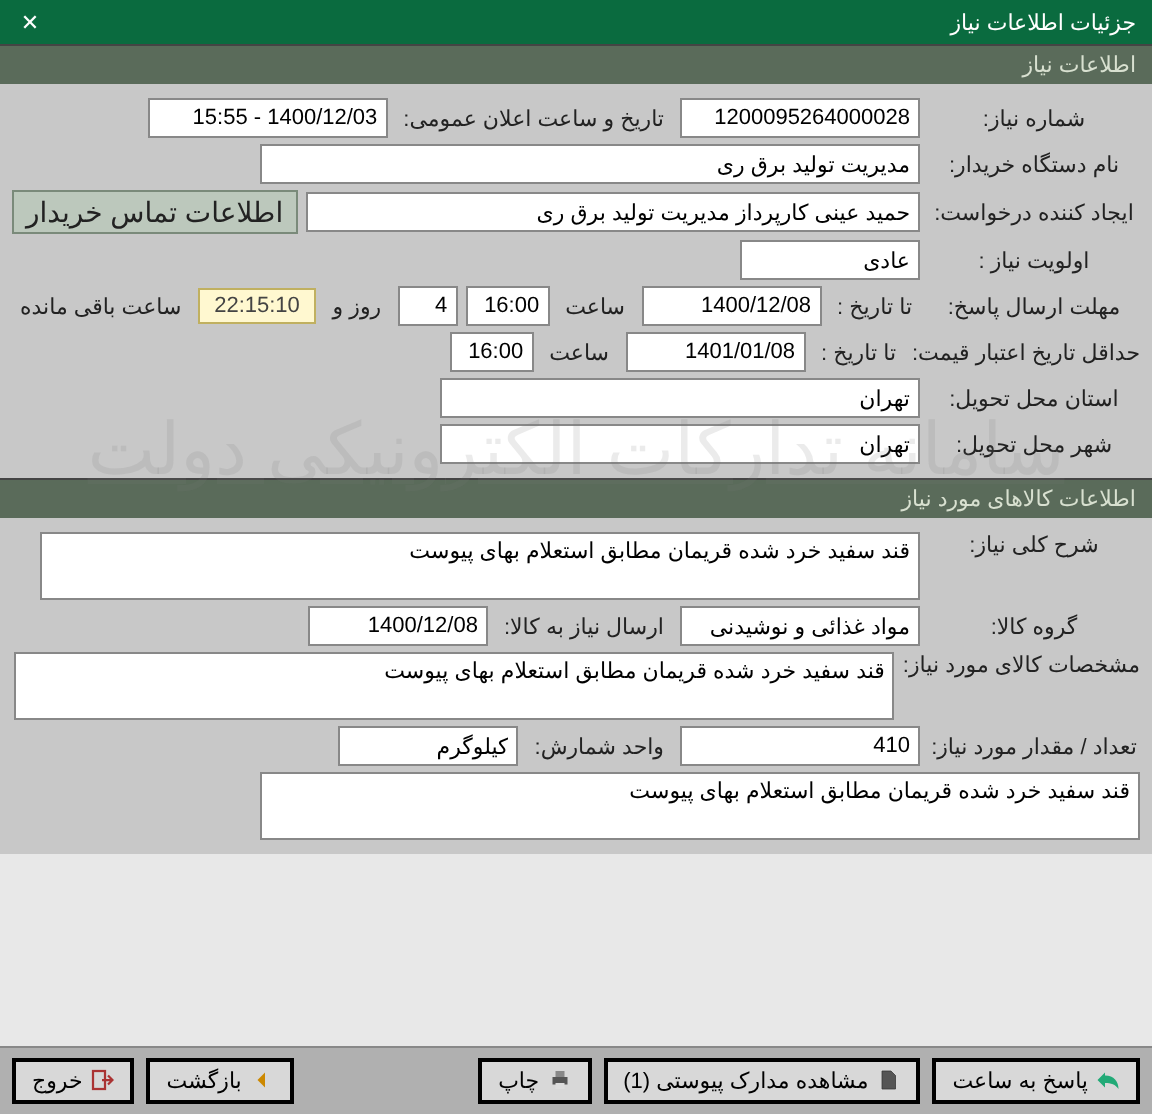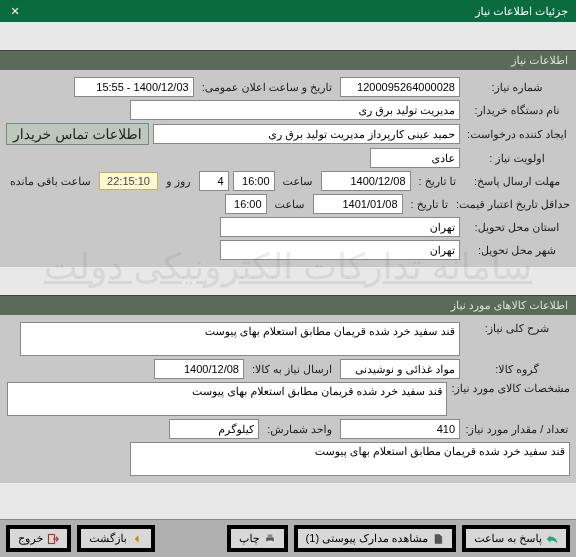--- a/index.html
+++ b/index.html
@@ -26,21 +26,20 @@
     display: inline-flex; align-items: center; justify-content: center;
     cursor: pointer;
     font-size: 11px;
   }
   .section-header {
     background: #5a6b5a;
     color: #d8e0d0;
     padding: 3px 8px;
     font-size: 11px;
     border-top: 1px solid #444;
-    margin-top: 28px;
   }
   .section-body {
     background: #c8c8c8;
     padding: 4px 6px;
   }
   .row {
     display: flex;
     align-items: center;
     margin: 3px 0;
     gap: 4px;
@@ -110,27 +109,26 @@
     padding: 5px 6px;
     display: flex;
     gap: 6px;
     align-items: center;
     position: absolute;
     bottom: 0;
     width: 100%;
   }
   .footer button {
     background: #d8d8d8;
-    border: 4px solid #000000;
+    border: 2px solid #000000;
     padding: 3px 8px;
     font-size: 11px;
     font-family: Tahoma, Arial, sans-serif;
     cursor: pointer;
     display: inline-flex;
-    align-items: center;
     gap: 4px;
   }
   .spacer { flex: 1; }
   .icon {
     display: inline-block;
     width: 12px; height: 12px;
   }
   .watermark {
     position: absolute;
     top: 50%; left: 50%;

